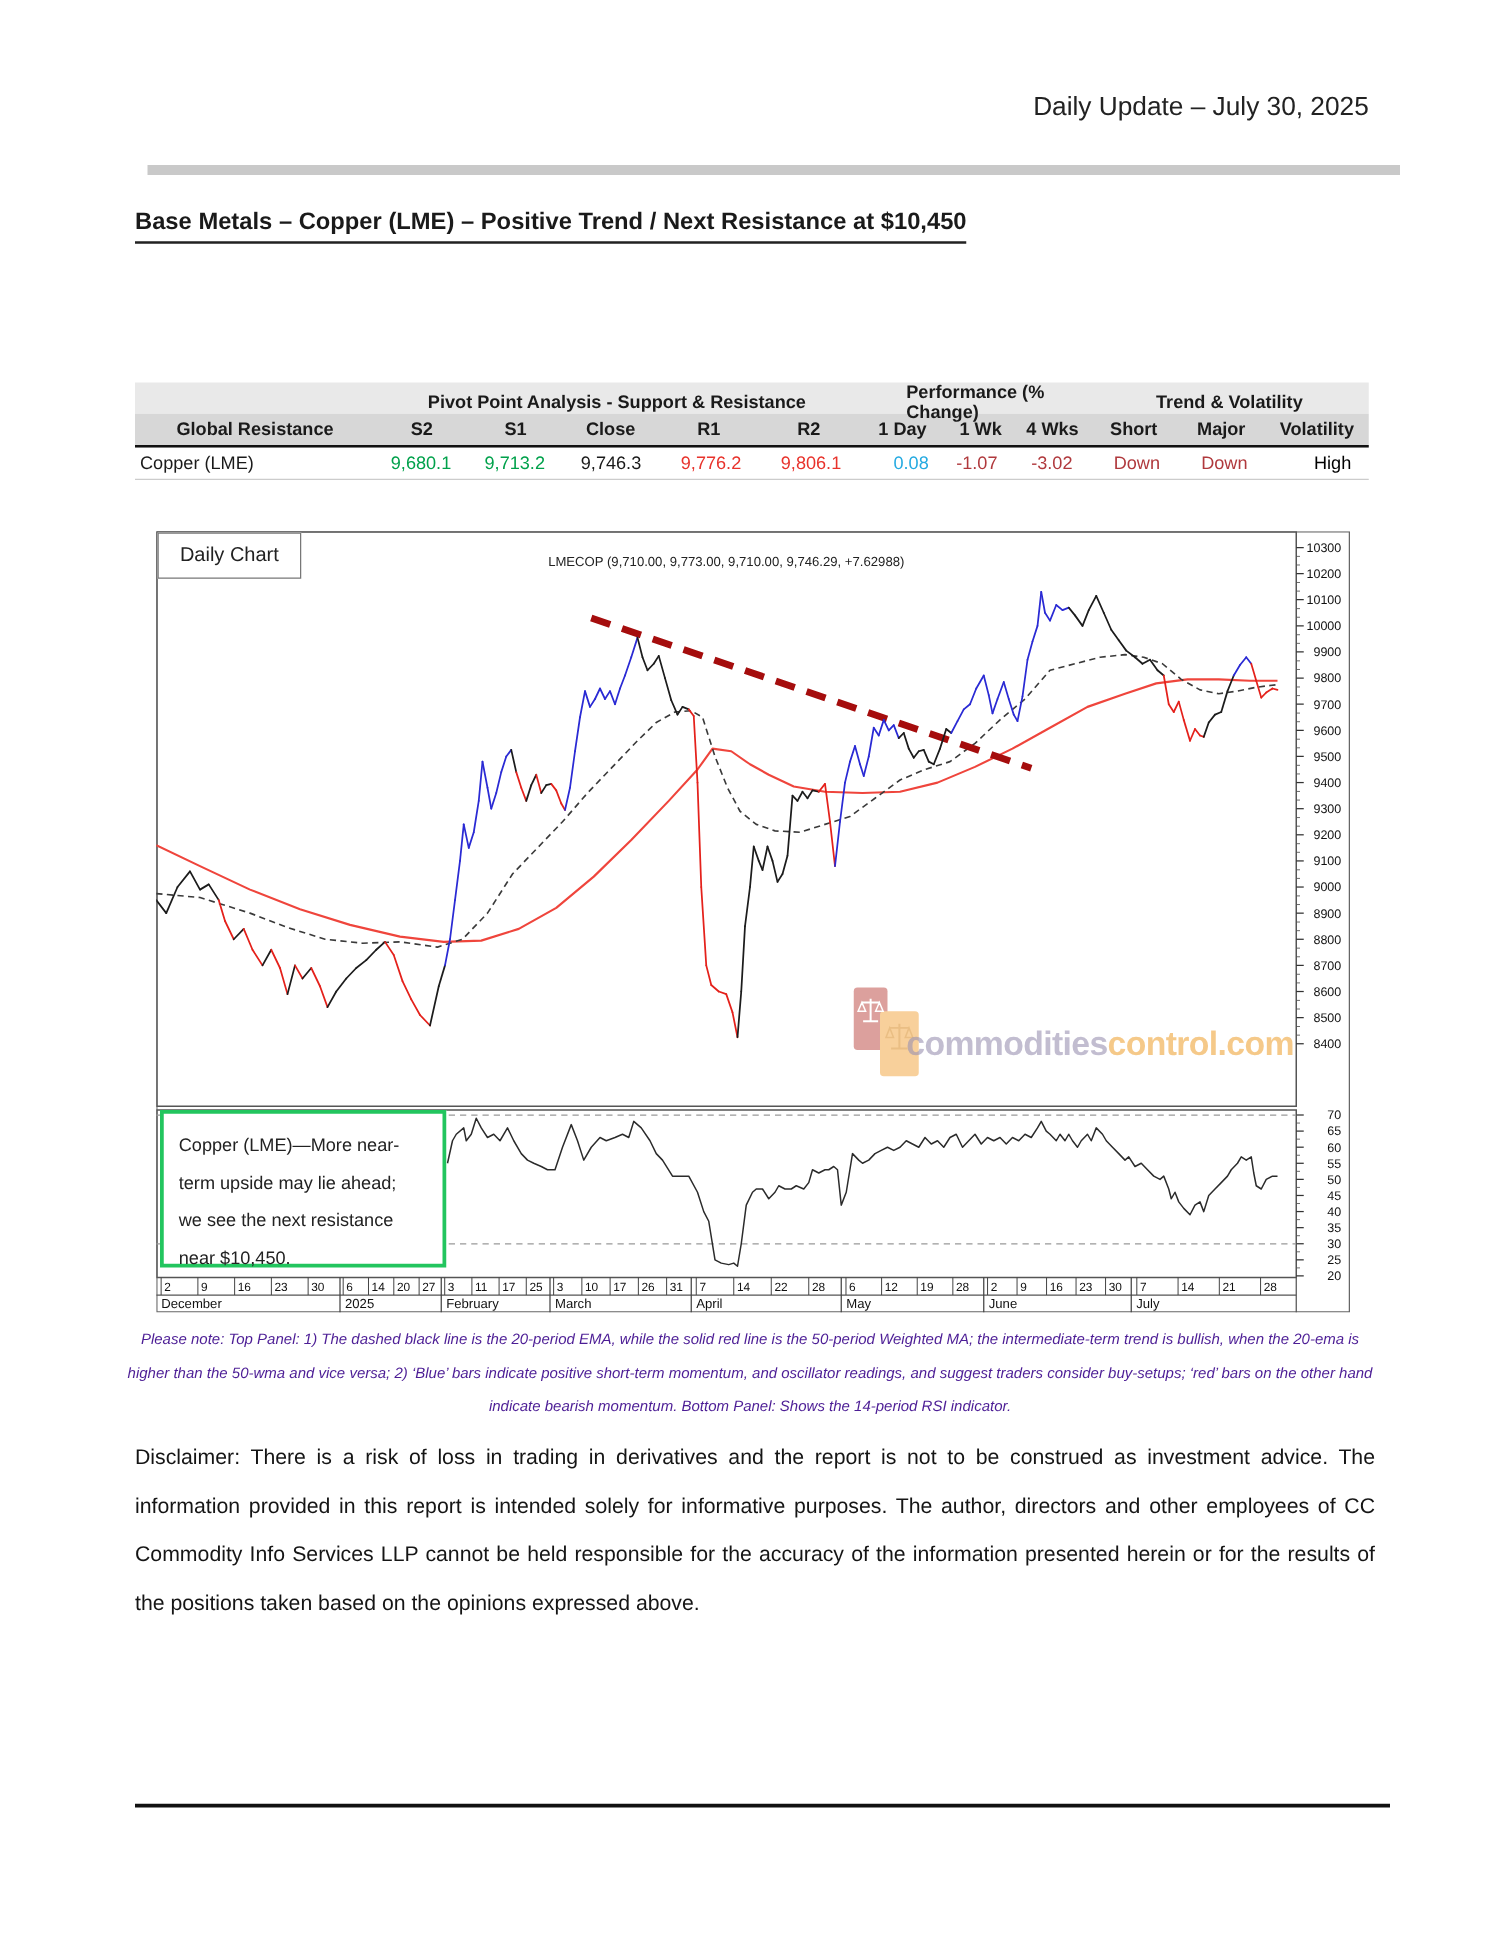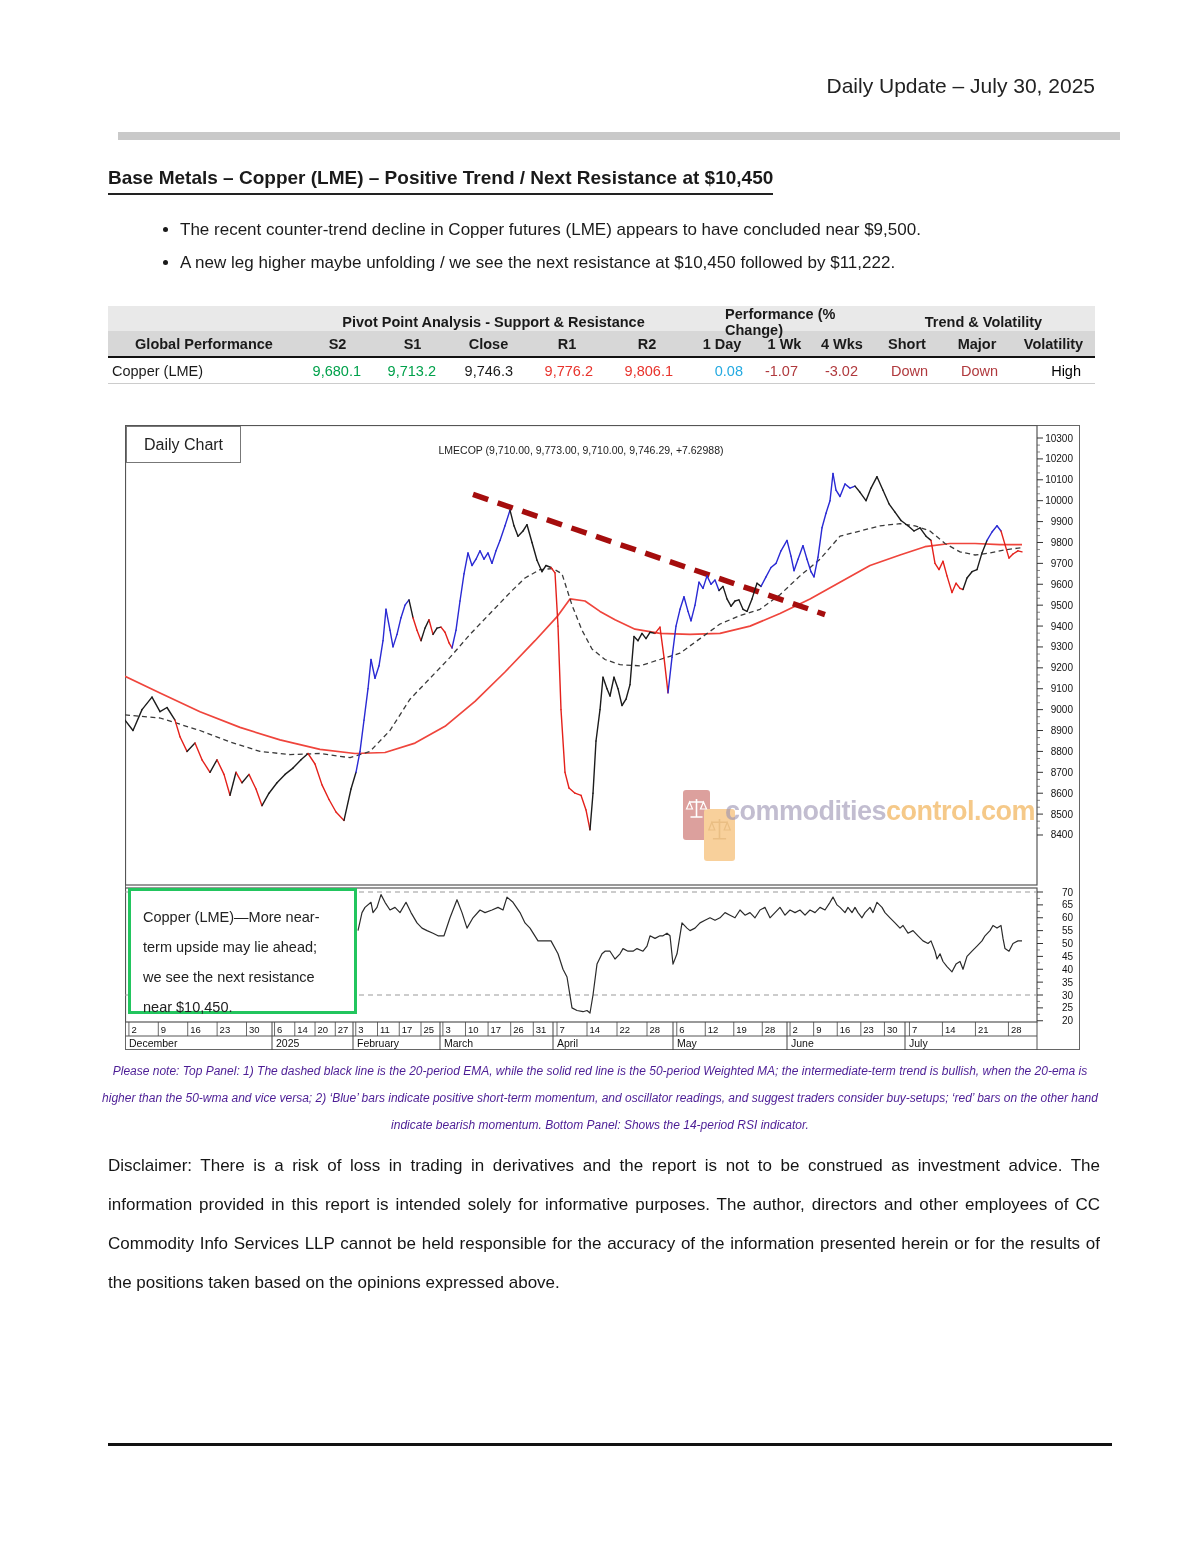--- a/index.html
+++ b/index.html
@@ -25,52 +25,48 @@
   .cell-l{text-align:left;padding-left:4px;}
   .secrow{height:23px;font-weight:bold;border-bottom:1px solid #999;}
   .datarow{height:25px;border-bottom:1px solid #ccc;}
   
   .chart-wrap{position:absolute;left:125px;top:425px;width:955px;height:625px;background:#fff;}
   .chart-title{position:absolute;left:0;top:3px;width:912px;text-align:center;font-size:10.5px;color:#222;margin-top:16px;}
   .dc-box{position:absolute;left:1px;top:1px;width:113px;height:35px;border:1px solid #777;background:#fff;
           display:flex;align-items:center;justify-content:center;font-size:16px;color:#222;}
   .anno-box{position:absolute;left:3px;top:463px;width:229px;height:126px;border:3px solid #22c55e;background:#fff;
             padding:11px 0 0 12px;box-sizing:border-box;font-size:14.5px;line-height:30px;color:#222;}
-  .wm-text{position:absolute;left:600px;top:371px;font-size:27px;font-weight:bold;opacity:.6;
+  .wm-text{position:absolute;left:600px;top:395px;font-size:27px;font-weight:bold;opacity:.6;
            letter-spacing:-.5px;white-space:nowrap;}
   
   .note{position:absolute;left:100px;top:1058px;width:1000px;font-size:12px;font-style:italic;
         text-align:center;line-height:27px;color:#4c1d95;}
   .disclaimer{position:absolute;left:108px;top:1146px;width:992px;font-size:17px;line-height:39px;
               text-align:justify;color:#151515;}
   .foot-rule{position:absolute;left:108px;top:1443px;width:1004px;height:3px;background:#111;}
 </style>
 </head>
 <body>
 
 <div class="page">
 
   <div class="hdr-date">Daily Update – July 30, 2025</div>
   <div class="divider"></div>
   <div class="sec-title">Base Metals – Copper (LME) – Positive Trend / Next Resistance at $10,450</div>
 
-  <ul class="bullets">
-    <li>The recent counter-trend decline in Copper futures (LME) appears to have concluded near $9,500.</li>
-    <li>A new leg higher maybe unfolding / we see the next resistance at $10,450 followed by $11,222.</li>
-  </ul>
 
   <div class="ptable">
     <div class="trow grow">
       <div class="cell-l"></div>
       <div class="span5">Pivot Point Analysis - Support &amp; Resistance</div>
       <div class="span3a">Performance (% Change)</div>
       <div class="span3b">Trend &amp; Volatility</div>
     </div>
     <div class="trow hrow">
-      <div class="cell-c">Global Performance</div>
+      <div class="cell-c">Global Resistance</div>
       <div class="cell-c">S2</div>
       <div class="cell-c">S1</div>
       <div class="cell-c">Close</div>
       <div class="cell-c">R1</div>
       <div class="cell-c">R2</div>
       <div class="cell-c">1 Day</div>
       <div class="cell-c">1 Wk</div>
       <div class="cell-c">4 Wks</div>
       <div class="cell-c">Short</div>
       <div class="cell-c">Major</div>

